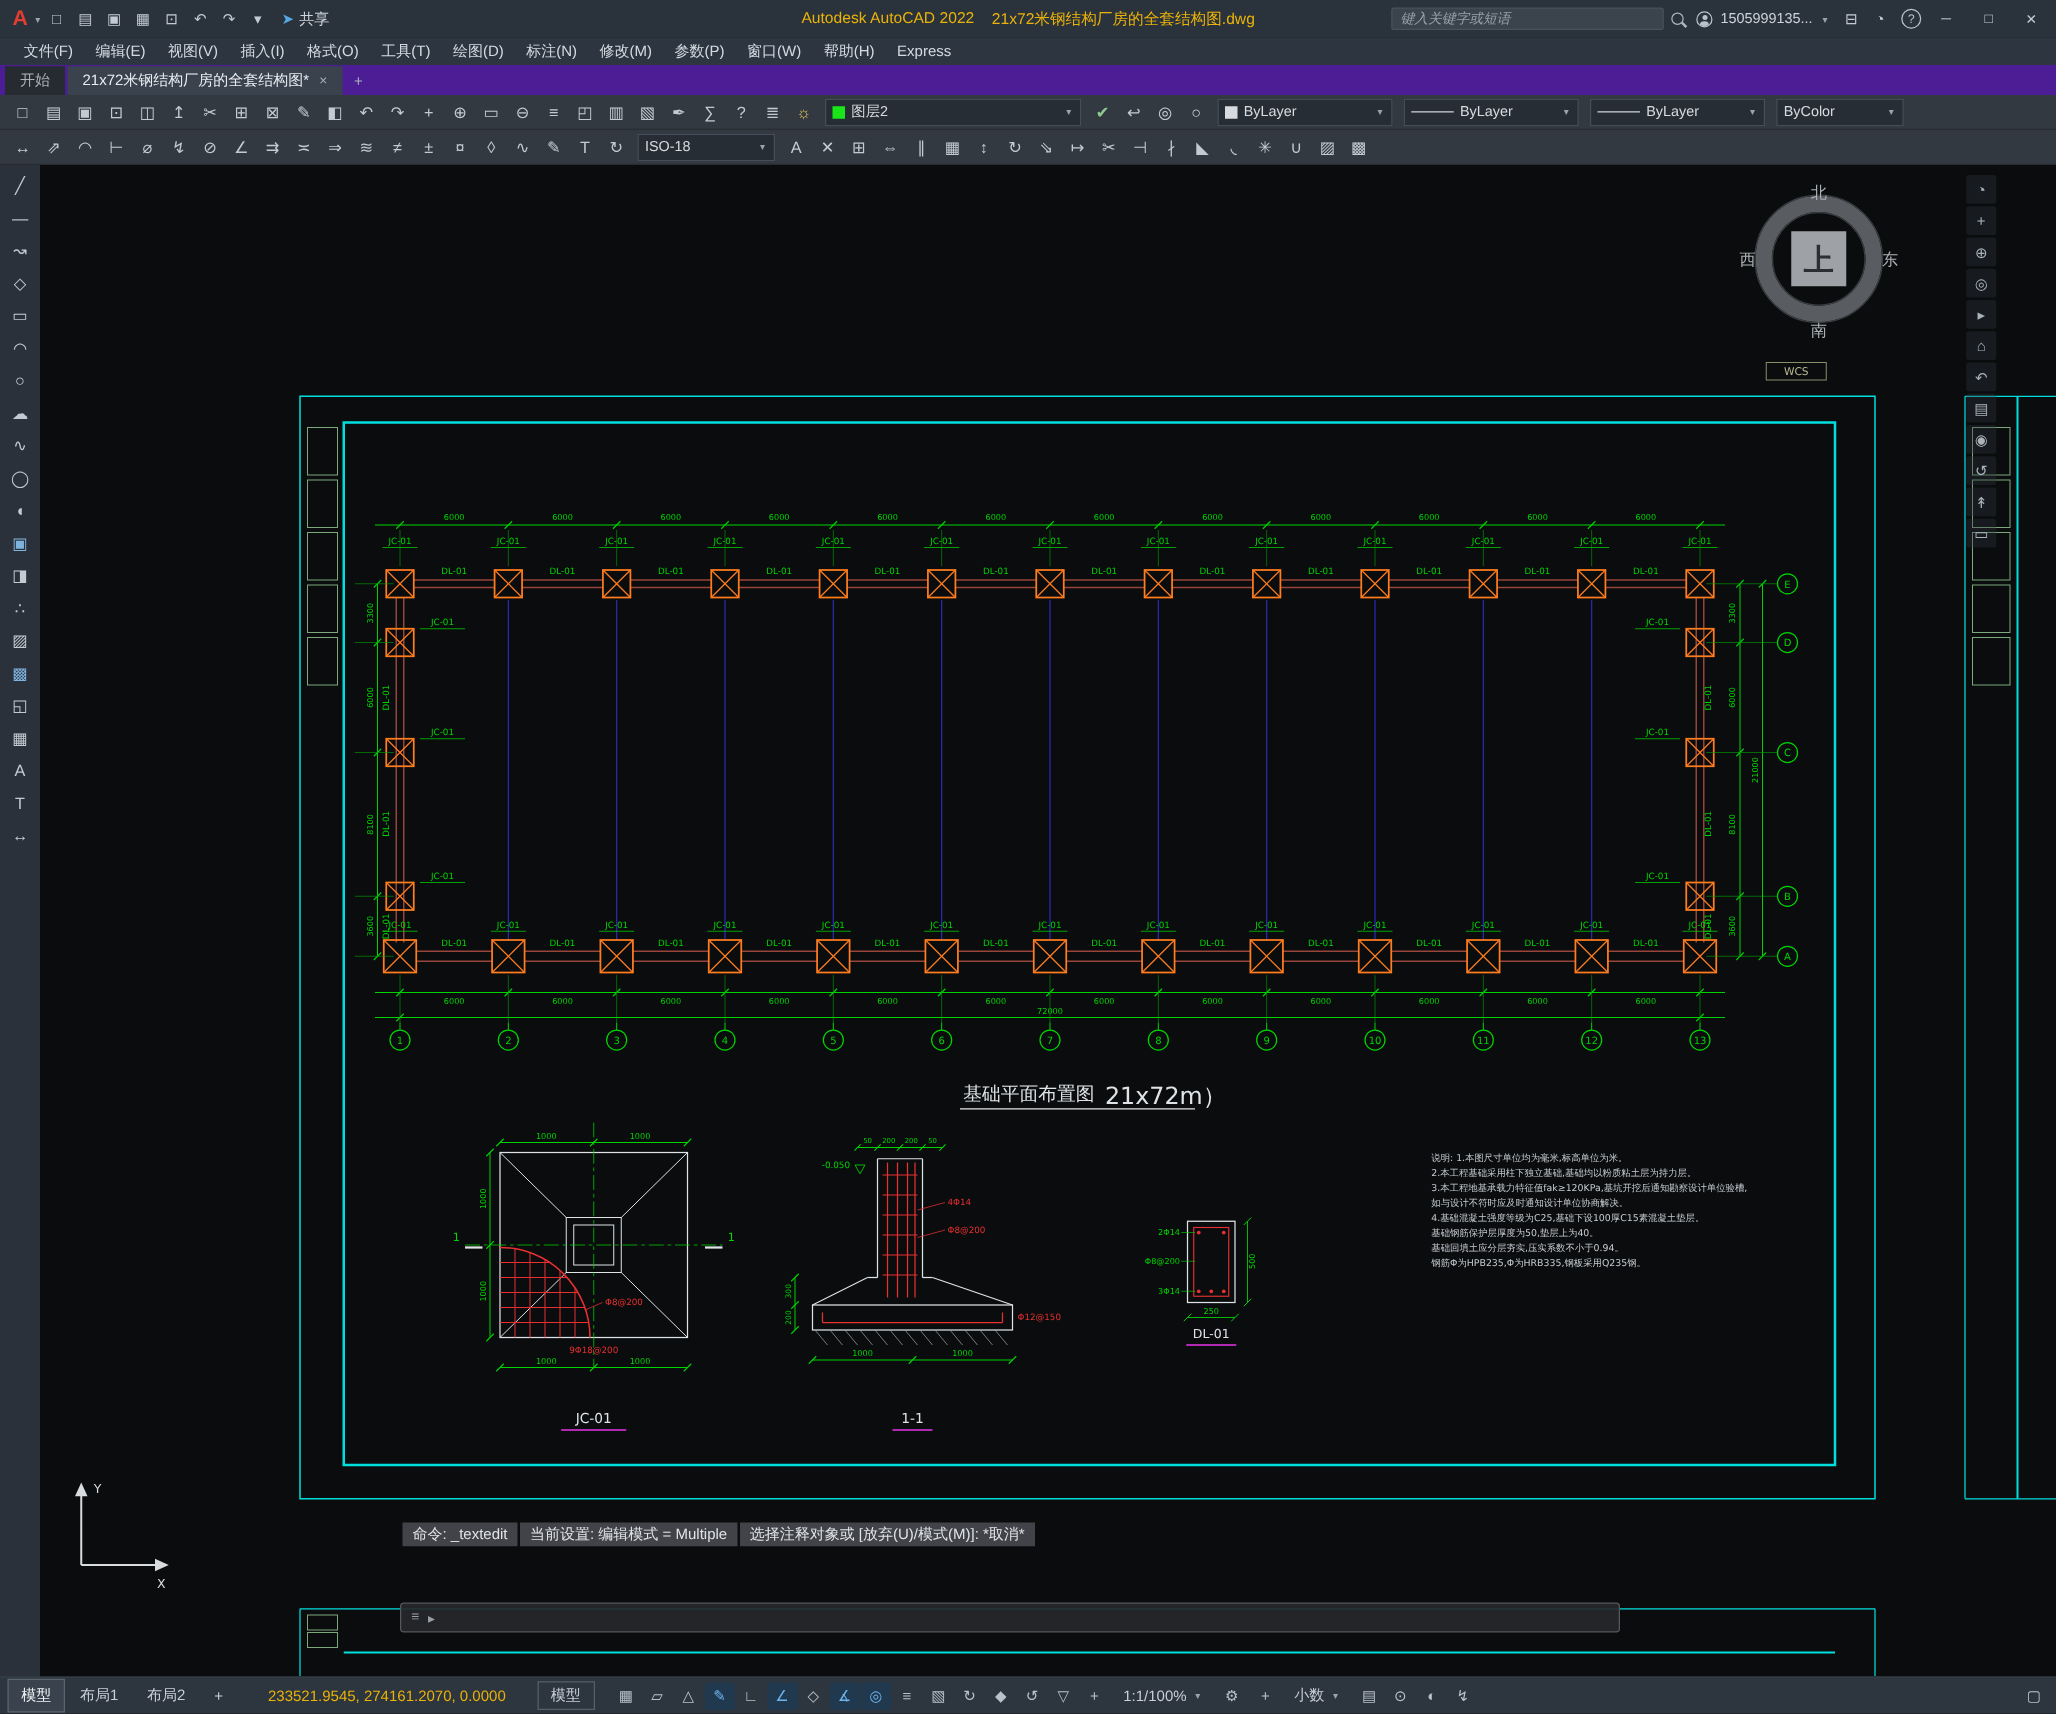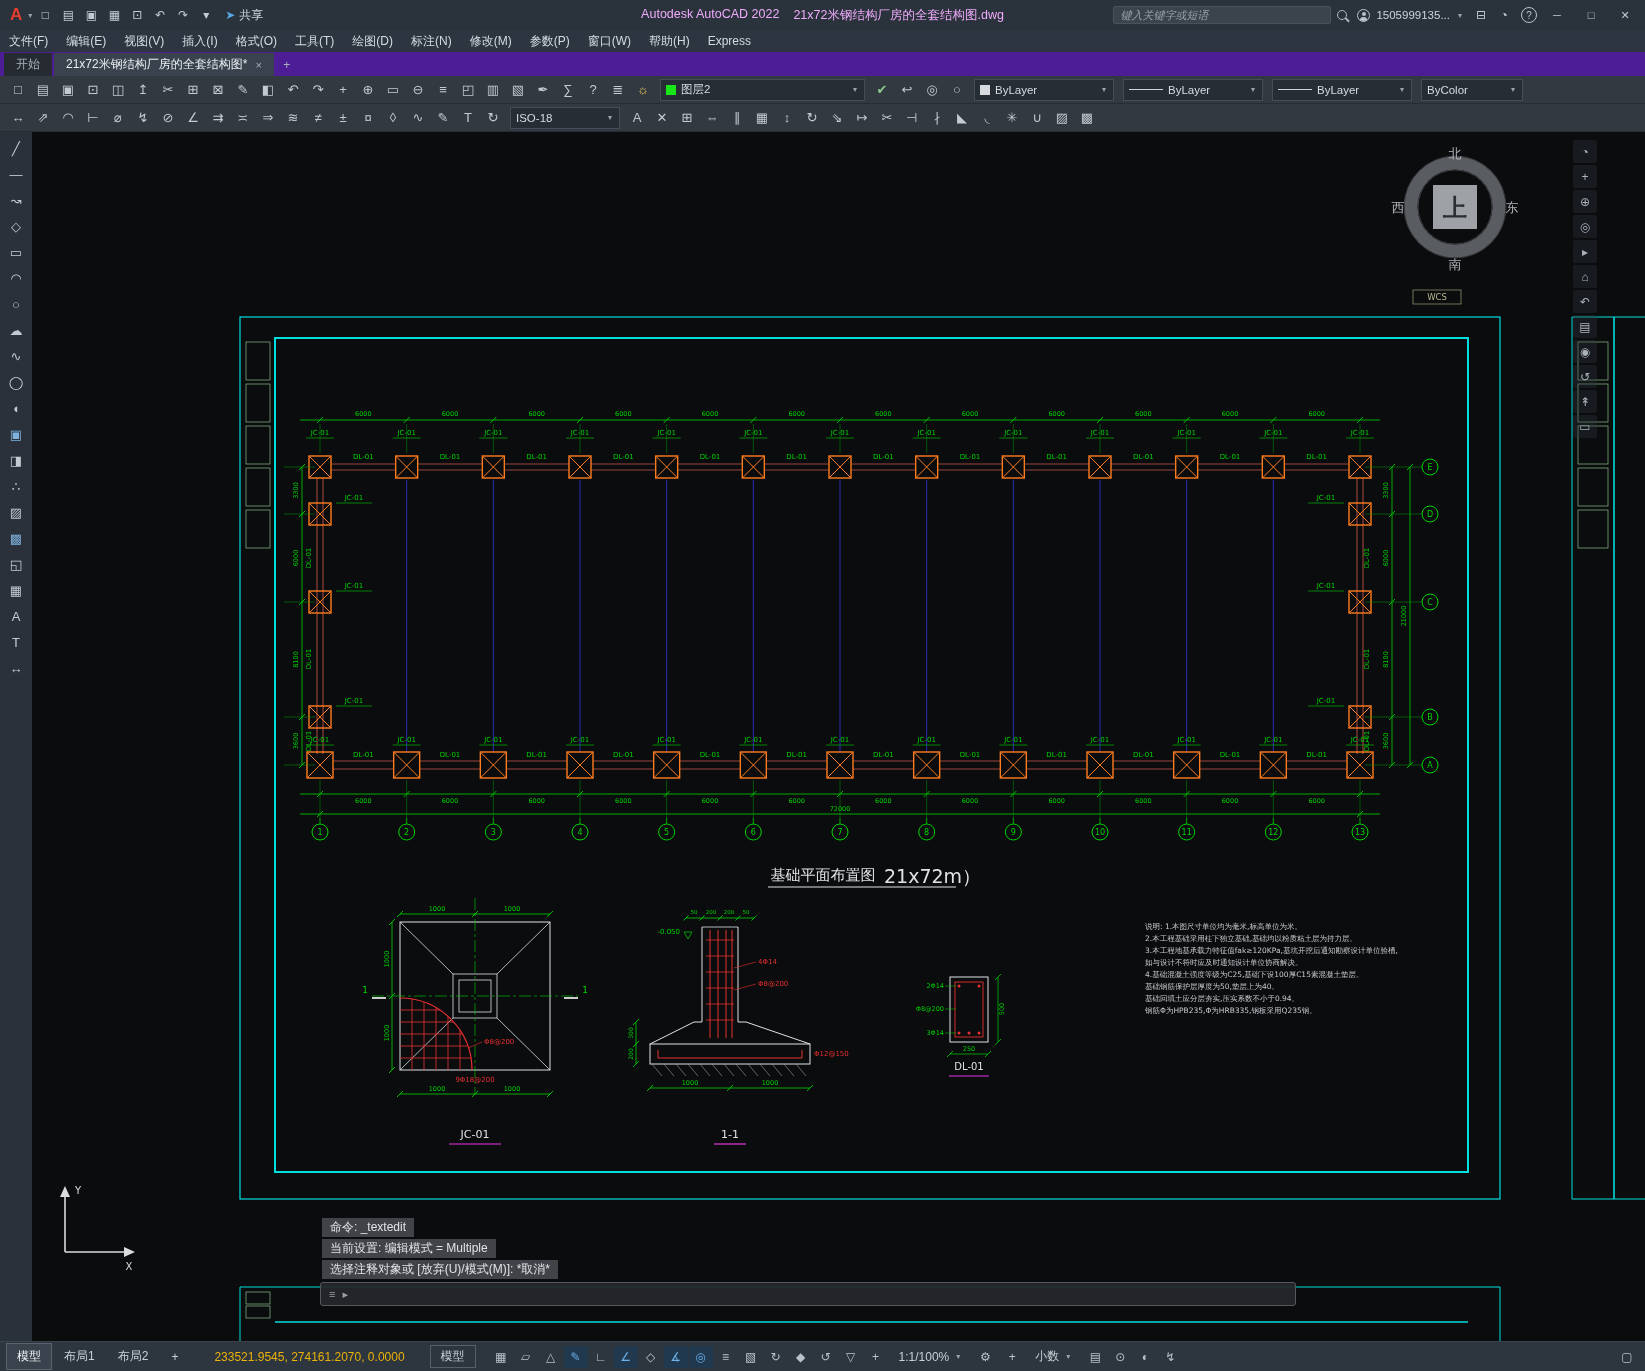--- a/index.html
+++ b/index.html
@@ -11,37 +11,37 @@
   .titlebar{height:30px;background:#2a323c;display:flex;align-items:center;
     color:#cdd4db;font-size:12px;padding:0 6px;position:relative;flex:0 0 auto}
   .logo{color:#e23d2e;font-weight:bold;font-size:17px;padding:0 4px}
   .caret{font-size:8px;color:#9aa3ad;padding:0 2px}
   .qicon,.ticon,.picon,.nicon,.sicon{display:flex;align-items:center;justify-content:center;
     border-radius:2px;cursor:default;user-select:none}
   .qicon{width:22px;height:22px;color:#c3cad2;font-size:12px}
   .share{display:flex;align-items:center;gap:4px;margin-left:8px;color:#cdd4db}
   .share .pl{color:#57a7e0;font-size:12px}
   .win-title{position:absolute;left:50%;transform:translateX(-50%);display:flex;gap:14px;
-    color:#f0abfc;font-size:12.5px;white-space:nowrap}
+    color:#eab308;font-size:12.5px;white-space:nowrap}
   .tb-right{margin-left:auto;display:flex;align-items:center;gap:6px}
   .searchbox{width:218px;height:18px;background:#3b434d;border:1px solid #49525c;border-radius:2px;
     color:#cdd4db;font-size:11px;font-style:italic;padding:0 6px;outline:none}
   .searchbox::placeholder{color:#97a1ab;font-style:italic}
   .mag-icon{width:10px;height:10px;border:1.5px solid #aeb6bf;border-radius:50%;position:relative;margin-right:4px}
   .mag-icon::after{content:'';position:absolute;width:5px;height:1.5px;background:#aeb6bf;
     transform:rotate(45deg);right:-4px;bottom:-1px}
   .user-icon{width:13px;height:13px;border-radius:50%;border:1.5px solid #b9c1c9;position:relative;overflow:hidden}
   .user-icon::after{content:'';position:absolute;left:3.5px;top:2px;width:4px;height:4px;border-radius:50%;background:#b9c1c9}
   .user-icon::before{content:'';position:absolute;left:2px;top:7.5px;width:7px;height:5px;border-radius:50% 50% 0 0;background:#b9c1c9}
   .circle-icon{width:16px;height:16px;border:1.2px solid #b9c1c9;border-radius:50%;display:flex;
     align-items:center;justify-content:center;font-size:10px;color:#b9c1c9}
   .wbtn{width:28px;height:26px;display:flex;align-items:center;justify-content:center;color:#c3cad2;font-size:11px}
 
   
-  .menubar{height:22px;background:#2d3640;display:flex;align-items:center;
+  .menubar{height:22px;background:#2d3640;display:flex;align-items:center;padding-left:10px;
     color:#d4dae1;font-size:12px;flex:0 0 auto}
   .menu-item{padding:0 9px;height:100%;display:flex;align-items:center}
 
   
   .doctabs{height:24px;background:#4c1d95;display:flex;align-items:flex-end;padding-left:4px;
     font-size:12px;flex:0 0 auto}
   .doctab{height:23px;display:flex;align-items:center;padding:0 12px;background:#252b31;
     color:#a9b1ba;margin-right:2px;gap:8px}
   .doctab.active{background:#39424d;color:#e9edf1}
   .tabclose{font-size:11px;color:#a9b1ba}
@@ -63,21 +63,21 @@
   .palette{width:32px;background:#2b313a;display:flex;flex-direction:column;align-items:center;
     padding-top:5px;gap:3px;flex:0 0 auto}
   .picon{width:24px;height:23px;color:#c3cad2;font-size:13px}
   .canvas{flex:1;position:relative;background:#0a0c0e;overflow:hidden}
   #plan-svg{position:absolute;left:0;top:0;width:100%;height:100%}
   #plan-svg text{font-family:"DejaVu Sans","Liberation Sans",sans-serif}
   .navbar{position:absolute;right:48px;top:8px;display:flex;flex-direction:column;gap:2px}
   .nicon{width:24px;height:23px;color:#aab2ba;font-size:12px;background:rgba(50,56,63,.35);border-radius:2px}
 
   
-  .cmd-hist{position:absolute;left:290px;display:flex;flex-direction:column;align-items:flex-start;gap:2px}
+  .cmd-hist{position:absolute;left:290px;display:flex;flex-direction:row;align-items:flex-start;gap:2px}
   .cmd-line{background:rgba(75,78,82,.85);color:#e0e3e6;font-size:12px;padding:1px 8px;white-space:nowrap}
   .cmd-input{position:absolute;left:288px;top:1150px;width:976px;height:24px;
     background:rgba(38,40,43,.92);border:1px solid #54585c;border-radius:3px;display:flex;
     align-items:center;gap:7px;padding:0 8px;color:#9aa0a6}
   .cmd-input .ci{color:#9aa0a6;font-size:11px}
   .cmd-field{flex:1;background:transparent;border:none;outline:none;color:#cfd4d9;font-size:12.5px}
   .cmd-field::placeholder{color:#8d949b}
 
   
   .statusbar{height:30px;background:#2d353f;border-top:1px solid #3a424b;display:flex;

